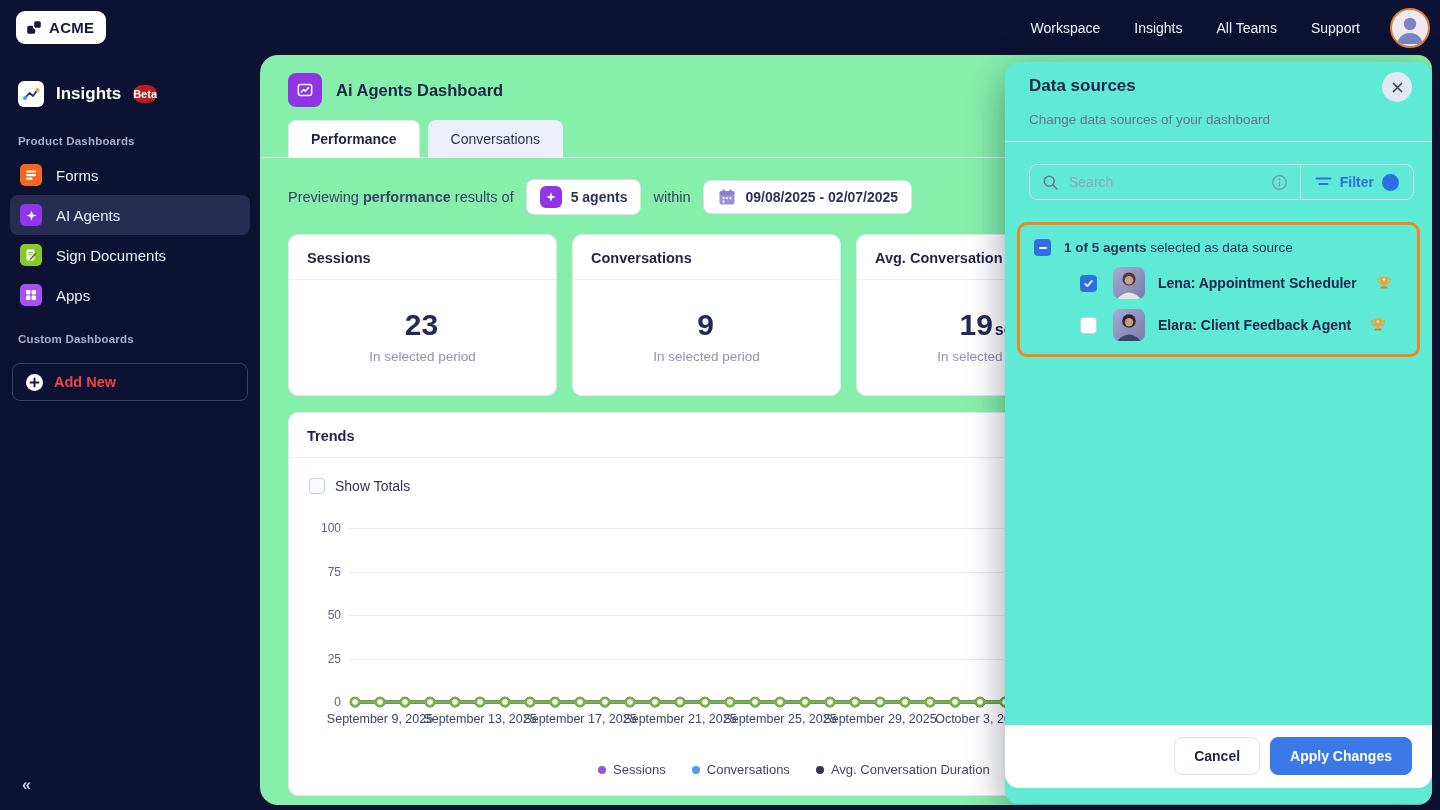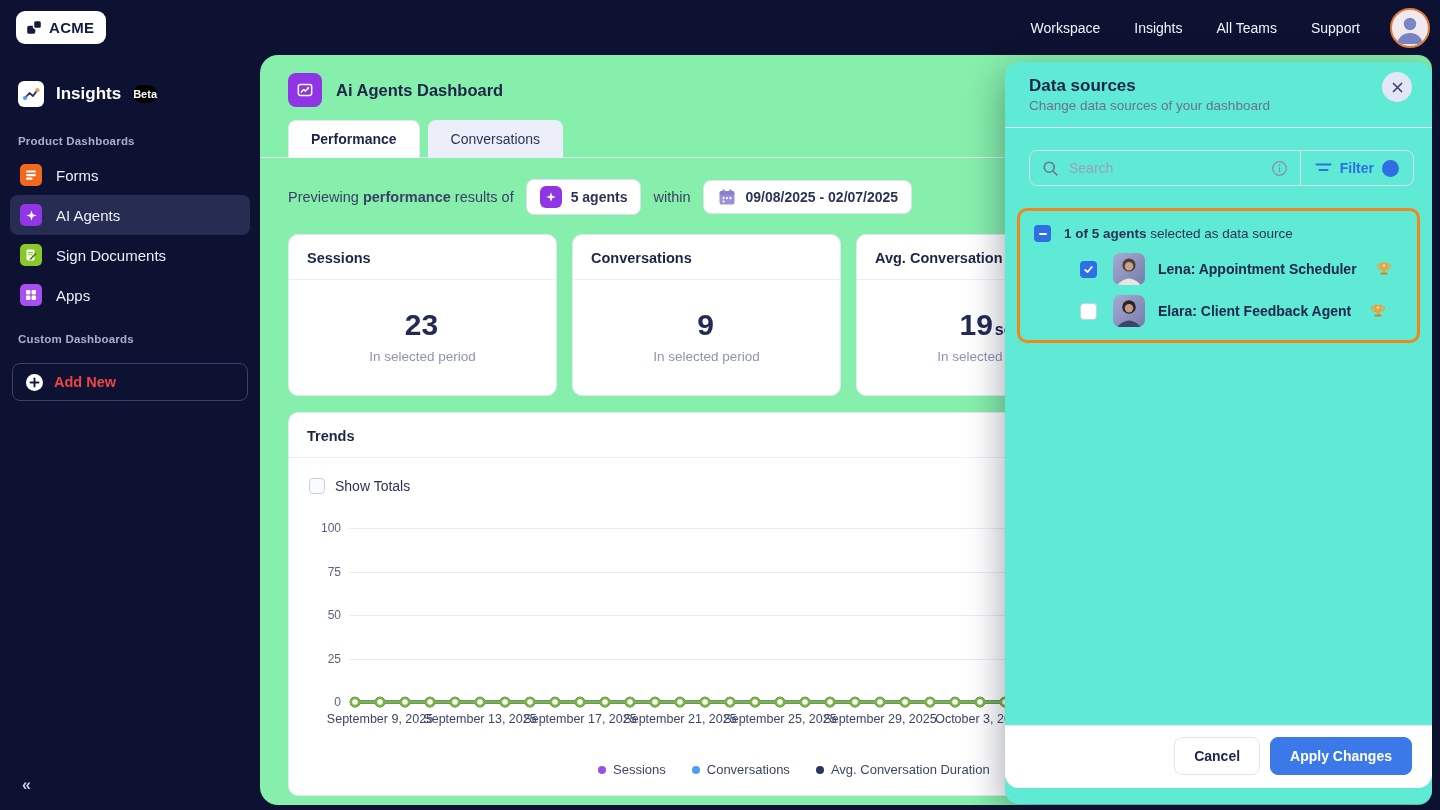--- a/index.html
+++ b/index.html
@@ -11,21 +11,21 @@
   .brand { position:absolute; left:16px; top:11px; height:33px; background:#fff; border-radius:9px; display:flex; align-items:center; gap:5px; padding:0 12px 0 8px; }
   .brand-label { font-size:15px; font-weight:800; color:#141b3f; letter-spacing:.3px; }
   .topnav { position:absolute; right:80px; top:0; height:55px; display:flex; align-items:center; gap:34px; }
   .topnav span { color:#f2f4fa; font-size:14px; cursor:pointer; }
   .avatar { position:absolute; right:10px; top:8px; width:40px; height:40px; border-radius:50%; background:#f0eaf0; border:2px solid #dd7e3b; overflow:hidden; }
 
   
   .sidebar { position:absolute; left:0; top:55px; width:260px; bottom:0; background:#0d1232; z-index:1; }
   .side-app { display:flex; align-items:center; gap:12px; padding:26px 18px 10px 18px; }
   .side-app-label { color:#fff; font-size:17px; font-weight:700; }
-  .beta-pill { background:#000000; color:#fff; font-size:11px; font-weight:700; padding:3px 0; border-radius:10px; }
+  .beta-pill { background:#b91c1c; color:#fff; font-size:11px; font-weight:700; padding:3px 0; border-radius:10px; }
   .side-section { color:#a9afcb; font-size:11.5px; font-weight:700; padding:18px 18px 8px 18px; letter-spacing:.2px; }
   .side-item { display:flex; align-items:center; gap:14px; height:40px; margin:0 10px; padding:0 10px; border-radius:8px; cursor:pointer; }
   .side-item.active { background:#272d52; }
   .side-item .label { color:#eceef8; font-size:15px; font-weight:500; }
   .side-icon { width:22px; height:22px; border-radius:5px; display:flex; align-items:center; justify-content:center; flex:none; }
   .add-new { margin:10px 12px 0 12px; height:38px; border:1px solid #3a4166; border-radius:8px; display:flex; align-items:center; gap:10px; padding:0 12px; cursor:pointer; }
   .add-new span { color:#ef4444; font-size:14.5px; font-weight:600; }
   .collapse { position:absolute; left:22px; bottom:16px; color:#c9cede; font-size:16px; font-weight:700; cursor:pointer; }
 
   
@@ -69,21 +69,21 @@
   .xlabels span { position:absolute; top:0; transform:translateX(-50%); white-space:nowrap; font-size:12.5px; color:#3c4468; }
   .legend { display:flex; justify-content:center; align-items:center; gap:26px; margin-top:32px; }
   .legend-item { display:flex; align-items:center; gap:7px; }
   .legend-dot { width:8px; height:8px; border-radius:50%; }
   .legend-item span { font-size:13px; color:#3c4468; }
 
   
   .drawer { position:absolute; left:1005px; top:62px; right:8px; bottom:6px; background:#5eead4; border-radius:14px; z-index:10; box-shadow:0 12px 38px rgba(8,12,40,.4); }
   .drawer-header { padding:14px 24px 14px 24px; position:relative; }
   .drawer-title { font-size:17px; font-weight:700; color:#1e2447; }
-  .drawer-sub { font-size:13.5px; color:#6b7190; margin-top:2px; }
+  .drawer-sub { font-size:13.5px; color:#6b7190; margin-top:16px; }
   .close-btn { position:absolute; right:20px; top:10px; width:30px; height:30px; border-radius:50%; background:#e2e6f5; display:flex; align-items:center; justify-content:center; cursor:pointer; }
   .drawer-divider { border-top:1px solid #e9ebf4; }
   .search-row { margin:22px 18px 0 24px; height:36px; border:1px solid #d9ddeb; border-radius:8px; display:flex; align-items:center; }
   .search-row input { flex:1; border:none; outline:none; font-size:14px; color:#2c3358; font-family:"Liberation Sans",sans-serif; background:transparent; }
   .search-row input::placeholder { color:#9aa0b8; }
   .search-icn { margin:0 10px 0 12px; }
   .info-icn { margin-right:12px; }
   .vsep { width:1px; align-self:stretch; background:#d9ddeb; }
   .filter-zone { display:flex; align-items:center; gap:8px; padding:0 14px; cursor:pointer; }
   .filter-zone span { color:#2f6fe4; font-size:14px; font-weight:600; }

